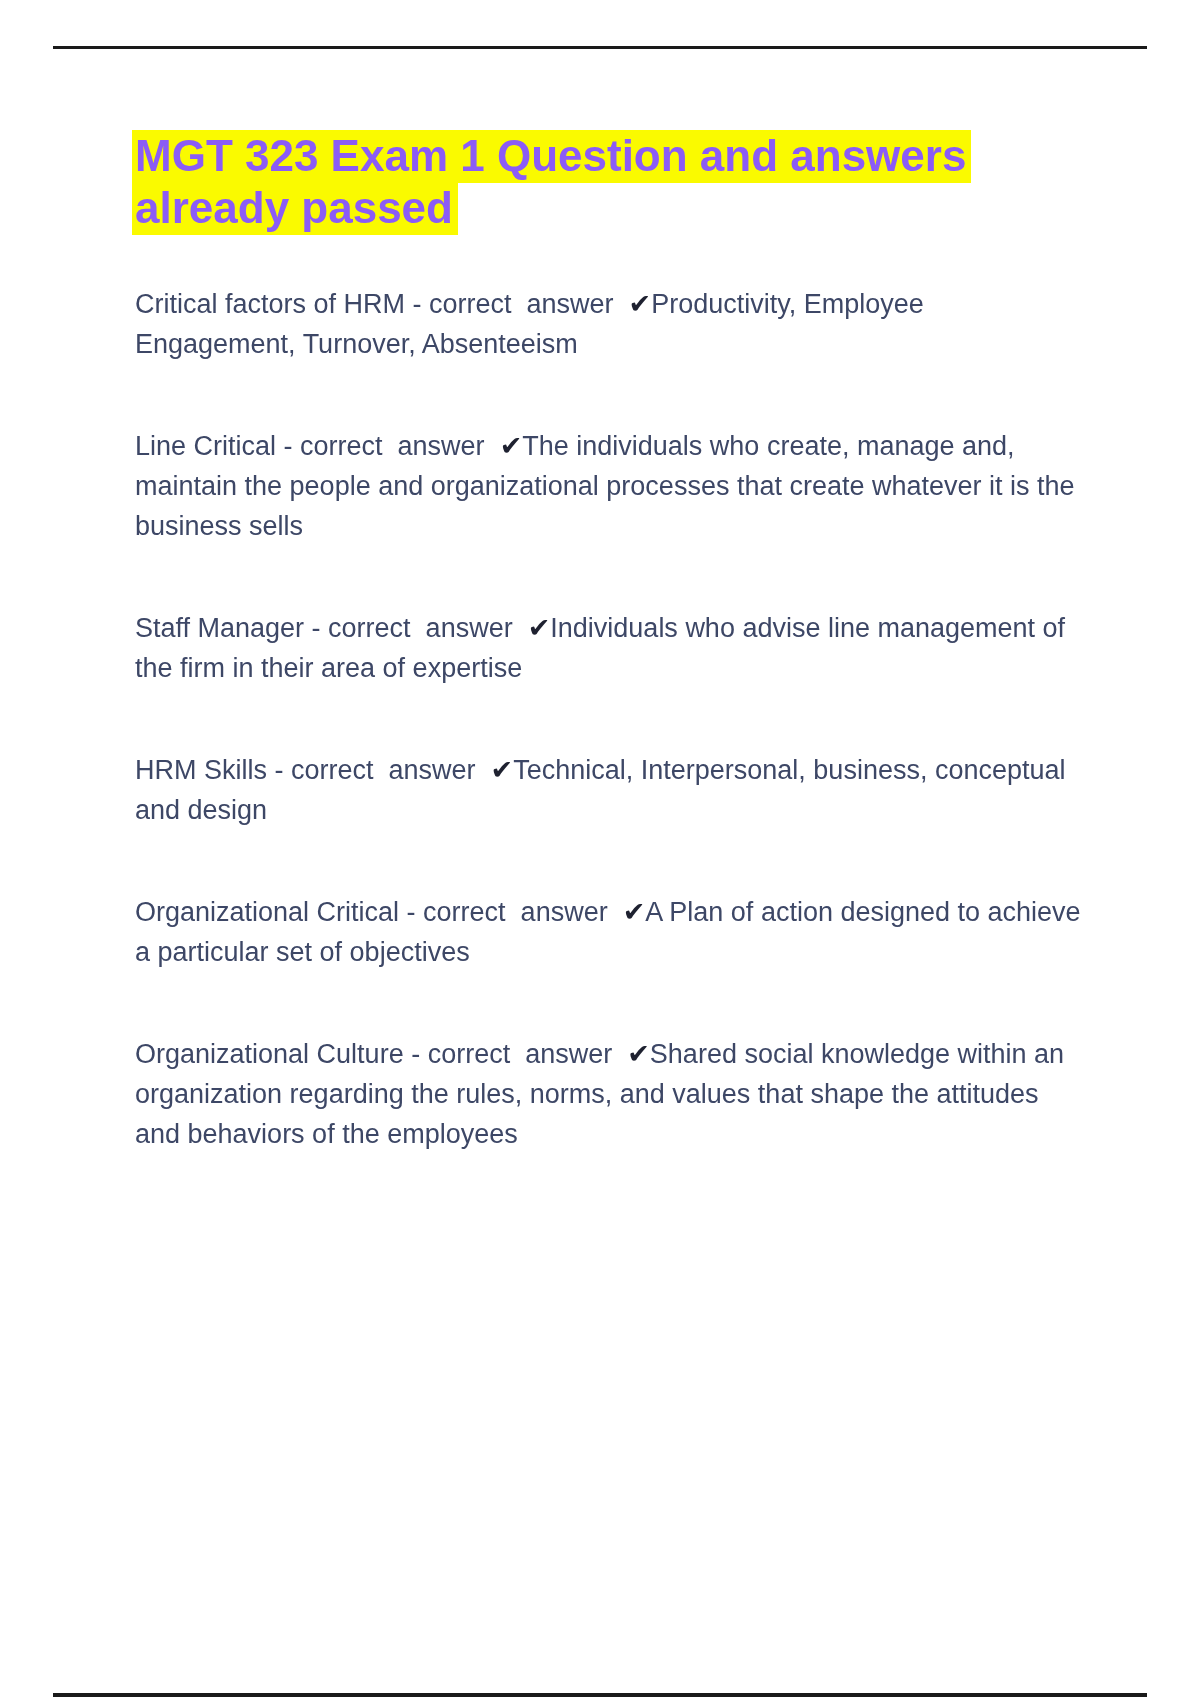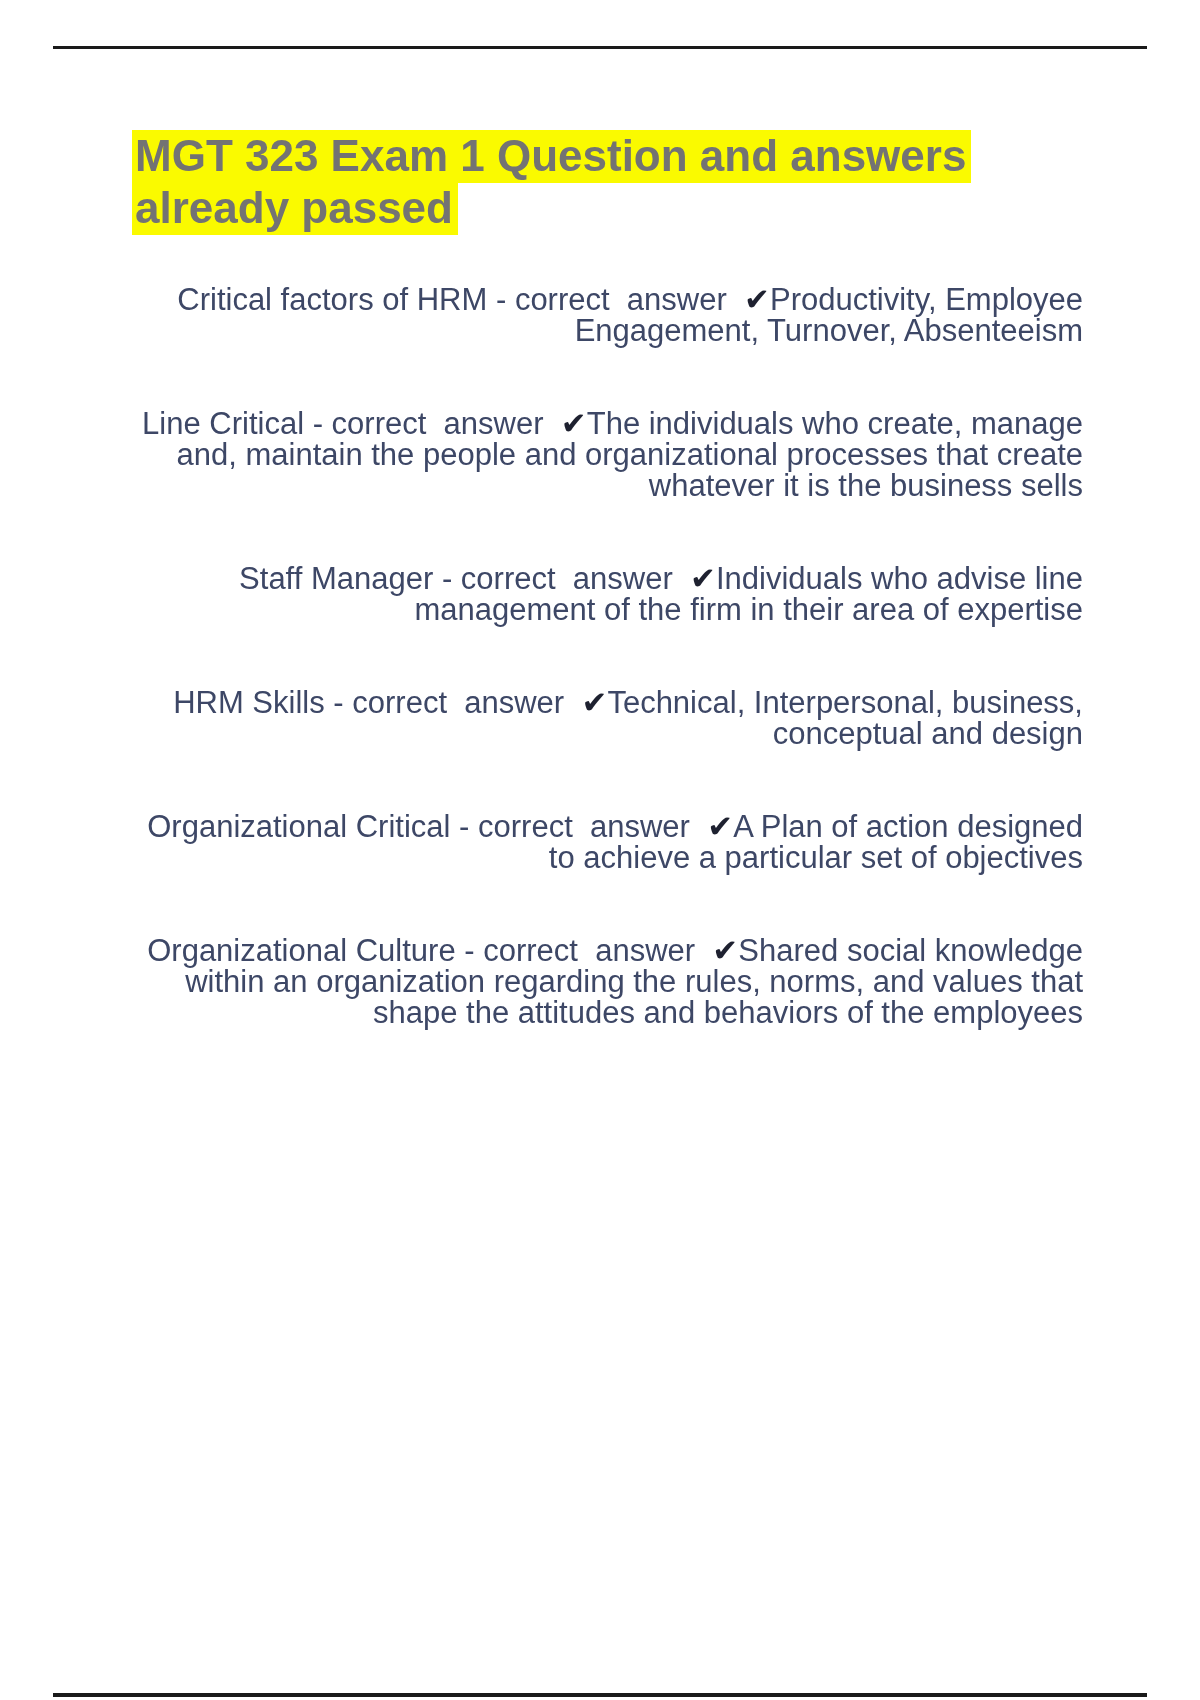--- a/index.html
+++ b/index.html
@@ -26,37 +26,36 @@
     position: absolute;
     left: 135px;
     top: 0;
     width: 948px;
   }
   h1.doc-title {
     margin: 130px 0 50px 0;
     font-size: 44px;
     line-height: 52px;
     font-weight: bold;
-    color: #737373;
+    color: #8b5cf6;
     letter-spacing: 0;
   }
   h1.doc-title .hl {
     background: var(--hl, #fafa00);
     padding: 1px 5px 3px 3px;
     -webkit-box-decoration-break: clone;
     box-decoration-break: clone;
     margin-left: -3px;
   }
   p.qa {
     margin: 0 0 62px 0;
-    font-size: 31px;
-    line-height: 31px;
+    font-size: 27px;
+    line-height: 40px;
     color: var(--fg, #3d4766);
     white-space: pre-wrap;
-    text-align: right;
   }
   p.qa .check {
     color: var(--check, #1e2130);
     font-family: "DejaVu Sans", sans-serif;
   }
 </style>
 </head>
 <body>
 
 <div class="rule rule-top"></div>

